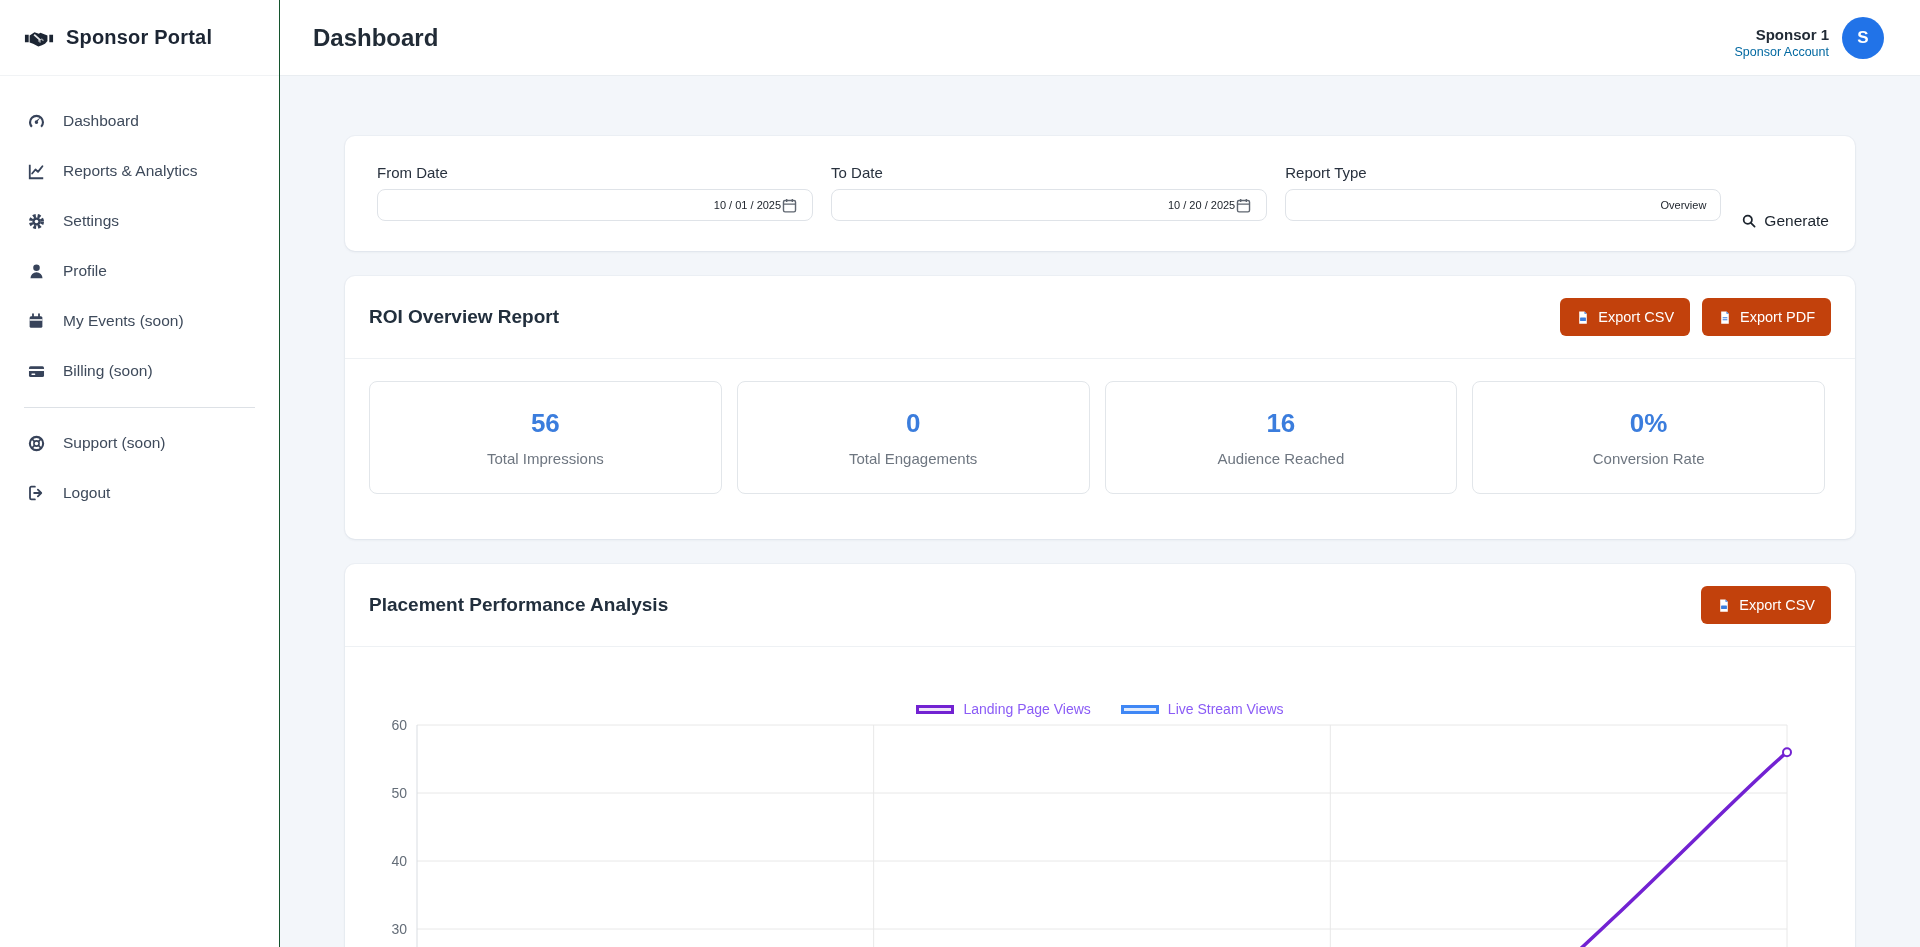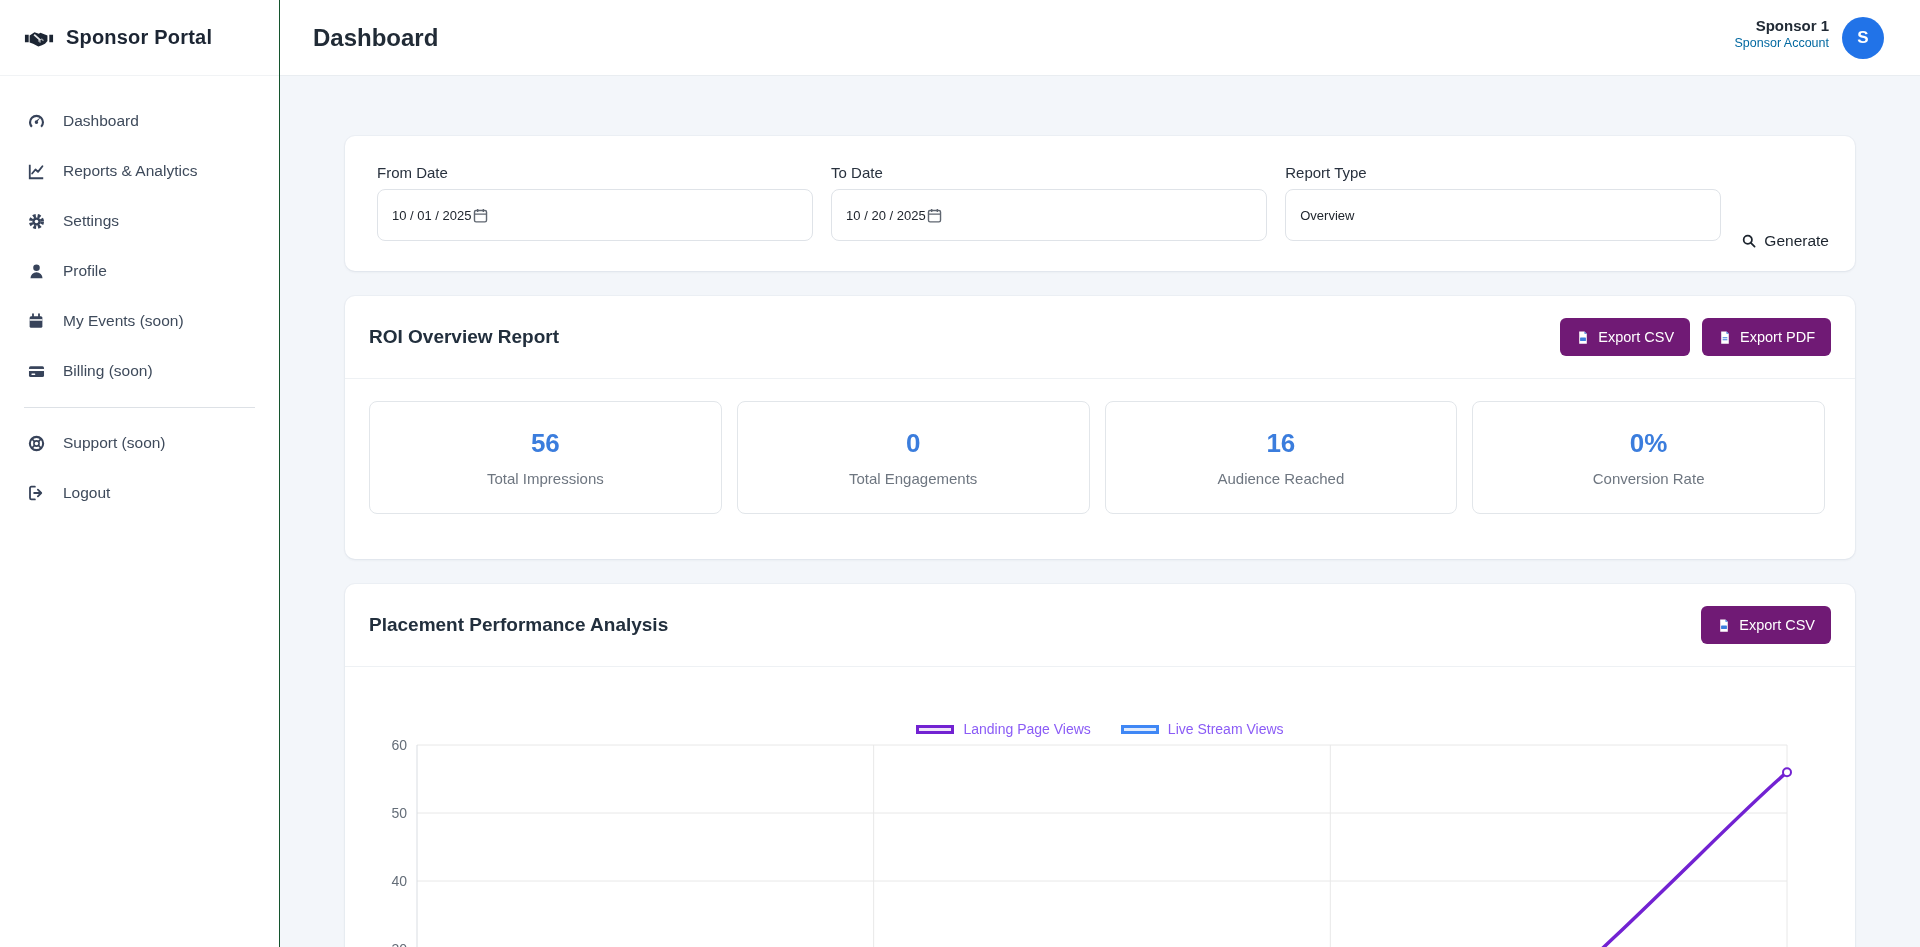--- a/index.html
+++ b/index.html
@@ -34,21 +34,21 @@
   .nav-icon { width: 20px; display: inline-flex; justify-content: center; color: #37435a; }
   .nav-divider { border: none; border-top: 1px solid #dde1e6; margin: 11px 24px 10px 24px; }
 
   
   .main { flex: 1; display: flex; flex-direction: column; height: 100%; overflow: hidden; }
   .topbar {
     height: 76px; min-height: 76px; background: #fff; border-bottom: 1px solid #e9edf1;
     display: flex; align-items: center; padding: 0 36px 0 33px;
   }
   .page-title { font-size: 24px; font-weight: 700; color: #212b36; }
-  .user-block { margin-left: auto; display: flex; align-items: flex-start; gap: 13px; }
+  .user-block { margin-left: auto; display: flex; align-items: flex-end; gap: 13px; }
   .user-meta { text-align: right; }
   .user-name { font-size: 15px; font-weight: 600; color: #222b36; }
   .user-role { font-size: 12.5px; color: #0369a1; margin-top: 2px; }
   .avatar {
     width: 42px; height: 42px; border-radius: 50%; background: #2173e8;
     color: #fff; font-weight: 700; font-size: 17px;
     display: flex; align-items: center; justify-content: center; cursor: pointer;
   }
 
   
@@ -57,41 +57,41 @@
     background: #fff; border-radius: 10px;
     box-shadow: 0 1px 3px rgba(20,40,70,.07), 0 0 0 1px rgba(20,40,70,.025);
     margin-bottom: 25px;
   }
 
   
   .filter-card { padding: 28px 24px 30px 32px; }
   .filter-grid { display: grid; grid-template-columns: 1fr 1fr 1fr auto; gap: 18px; align-items: end; }
   .field-label { font-size: 15px; color: #28313e; margin-bottom: 8px; }
   .field-box {
-    height: 52px; border: 1px solid #dfe3e8; border-radius: 8px; background: #fff;
-    display: flex; align-items: center; justify-content: flex-start;
-    padding: 0 14px; font-size: 13px; color: #20262e; cursor: pointer;
+    height: 32px; border: 1px solid #dfe3e8; border-radius: 8px; background: #fff;
+    display: flex; align-items: center; justify-content: flex-end;
+    padding: 0 14px; font-size: 11px; color: #20262e; cursor: pointer;
   }
   .cal-icon { color: #5f6670; display: inline-flex; }
   .generate-btn {
     display: inline-flex; align-items: center; gap: 7px; background: none; border: none;
     font-family: inherit; font-size: 15.5px; color: #1c242e; cursor: pointer;
     align-self: end; transform: translateY(13px); padding: 4px 2px; white-space: nowrap;
   }
 
   
   .card-header {
     display: flex; align-items: center; padding: 22px 24px;
     border-bottom: 1px solid #eef1f4;
   }
   .card-title { font-size: 19px; font-weight: 700; color: #222f3d; }
   .header-actions { margin-left: auto; display: flex; gap: 12px; }
   .btn-primary {
     display: inline-flex; align-items: center; gap: 8px;
-    background: #701a75; color: #fff; border: none; border-radius: 6px;
+    background: #c2410c; color: #fff; border: none; border-radius: 6px;
     font-family: inherit; font-size: 14.5px; padding: 11px 16px; cursor: pointer;
   }
 
   
   .stats-row { display: grid; grid-template-columns: repeat(4, 1fr); gap: 15px; padding: 22px 30px 45px 24px; }
   .stat-box {
     border: 1px solid #e2e6ea; border-radius: 8px; height: 113px;
     display: flex; flex-direction: column; align-items: center; justify-content: center; gap: 11px;
     background: #fff;
   }

